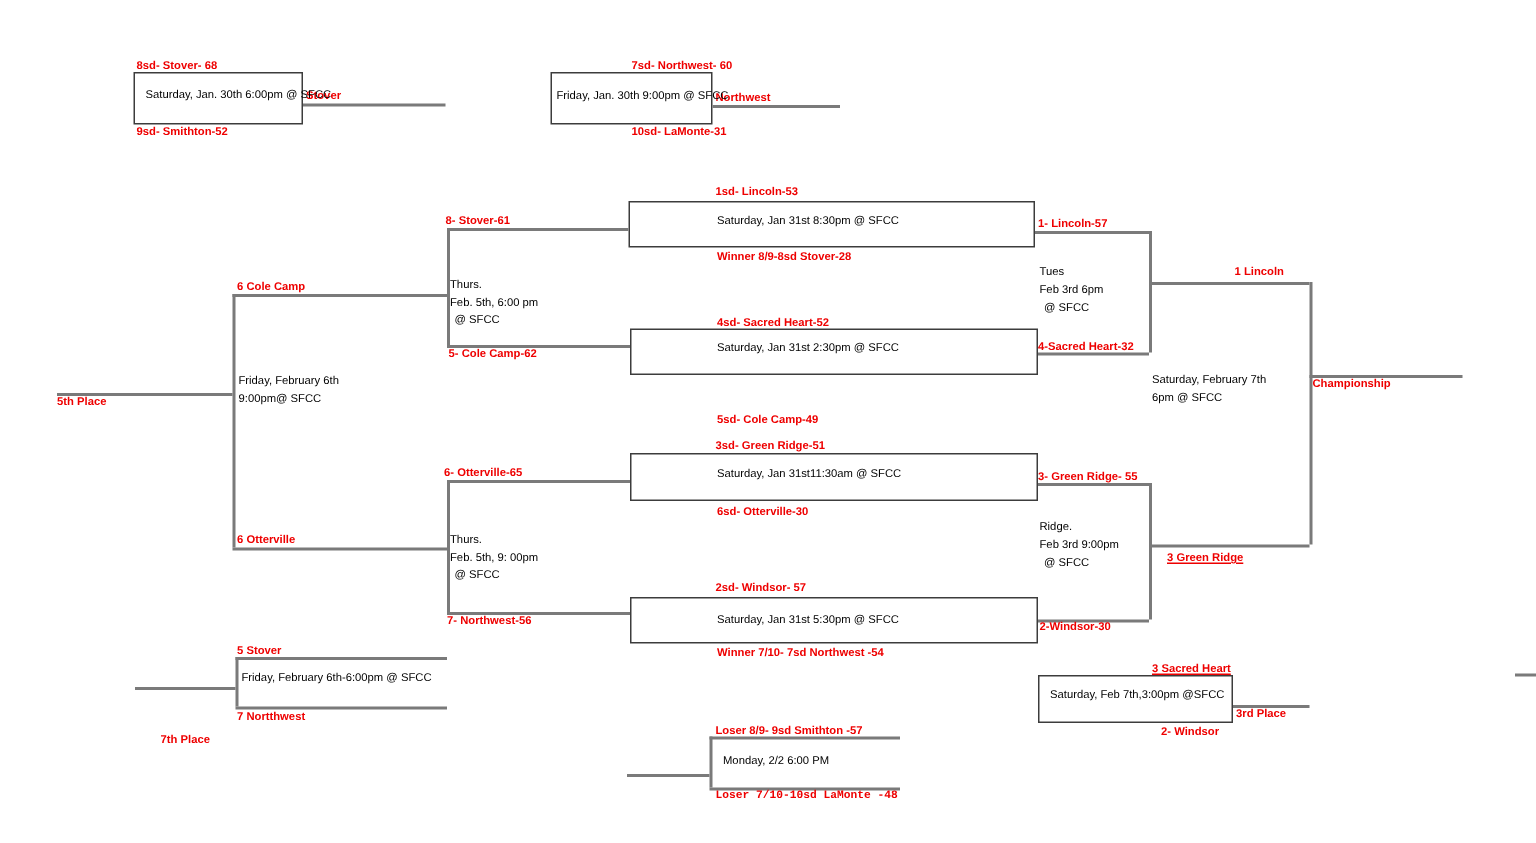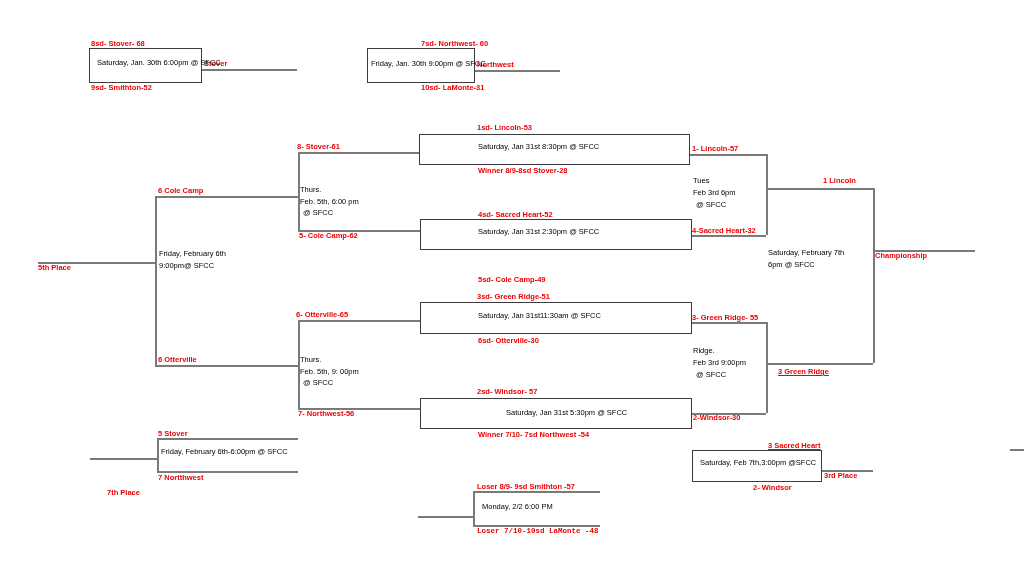--- a/index.html
+++ b/index.html
@@ -93,21 +93,21 @@
     <div class="lbl red" style="left: 477px; top: 124px; color: rgb(238, 0, 0);">1sd- Lincoln-53</div>
     <div class="lbl" style="left: 478px; top: 143px;">Saturday, Jan 31st 8:30pm @ SFCC</div>
     <div class="lbl red" style="left: 478px; top: 167px; color: rgb(238, 0, 0);">Winner 8/9-8sd Stover-28</div>
     <div class="lbl red" style="left: 478px; top: 211px; color: rgb(238, 0, 0);">4sd- Sacred Heart-52</div>
     <div class="lbl" style="left: 478px; top: 228px;">Saturday, Jan 31st 2:30pm @ SFCC</div>
     <div class="lbl red" style="left: 478px; top: 253px; color: rgb(238, 0, 0); margin-top: 23px;">5sd- Cole Camp-49</div>
     <div class="lbl red" style="left: 477px; top: 293px; color: rgb(238, 0, 0);">3sd- Green Ridge-51</div>
     <div class="lbl" style="left: 478px; top: 312px;">Saturday, Jan 31st11:30am @ SFCC</div>
     <div class="lbl red" style="left: 478px; top: 337px; color: rgb(238, 0, 0);">6sd- Otterville-30</div>
     <div class="lbl red" style="left: 477px; top: 388px; color: rgb(238, 0, 0);">2sd- Windsor- 57</div>
-    <div class="lbl" style="left: 478px; top: 409px; margin-left: 28px;">Saturday, Jan 31st 5:30pm @ SFCC</div>
+    <div class="lbl" style="left: 478px; top: 409px;">Saturday, Jan 31st 5:30pm @ SFCC</div>
     <div class="lbl red" style="left: 478px; top: 431px; color: rgb(238, 0, 0);">Winner 7/10- 7sd Northwest -54</div>
     <div class="lbl red" style="left: 692px; top: 145px; color: rgb(238, 0, 0);">1- Lincoln-57</div>
     <div class="lbl" style="left: 693px; top: 177px;">Tues</div>
     <div class="lbl" style="left: 693px; top: 189px;">Feb 3rd 6pm</div>
     <div class="lbl" style="left: 696px; top: 201px;">@ SFCC</div>
     <div class="lbl red" style="left: 692px; top: 227px; color: rgb(238, 0, 0);">4-Sacred Heart-32</div>
     <div class="lbl red" style="left: 823px; top: 177px; color: rgb(238, 0, 0);">1 Lincoln</div>
     <div class="lbl red" style="left: 692px; top: 314px; color: rgb(238, 0, 0);">3- Green Ridge- 55</div>
     <div class="lbl" style="left: 693px; top: 347px;">Ridge.</div>
     <div class="lbl" style="left: 693px; top: 359px;">Feb 3rd 9:00pm</div>
@@ -131,18 +131,18 @@
     <div class="lbl red" style="left: 158px; top: 356px; color: rgb(238, 0, 0);">6 Otterville</div>
     <div class="lbl" style="left: 159px; top: 250px;">Friday, February 6th</div>
     <div class="lbl" style="left: 159px; top: 262px;">9:00pm@ SFCC</div>
     <div class="lbl red" style="left: 38px; top: 264px; color: rgb(238, 0, 0);">5th Place</div>
     <div class="lbl red" style="left: 158px; top: 430px; color: rgb(238, 0, 0);">5 Stover</div>
     <div class="lbl" style="left: 161px; top: 448px;">Friday, February 6th-6:00pm @ SFCC</div>
     <div class="lbl red" style="left: 158px; top: 474px; color: rgb(238, 0, 0);">7 Nortthwest</div>
     <div class="lbl red" style="left: 107px; top: 461px; color: rgb(238, 0, 0); margin-top: 28px;">7th Place</div>
     <div class="lbl red" style="left: 768px; top: 442px; color: rgb(238, 0, 0); text-decoration: underline;">3 Sacred Heart</div>
     <div class="lbl" style="left: 700px; top: 459px;">Saturday, Feb 7th,3:00pm @SFCC</div>
-    <div class="lbl red" style="left: 753px; top: 484px; color: rgb(238, 0, 0);">2- Windsor</div>
+    <div class="lbl red" style="left: 774px; top: 484px; color: rgb(238, 0, 0);">2- Windsor</div>
     <div class="lbl red" style="left: 824px; top: 472px; color: rgb(238, 0, 0);">3rd Place</div>
     <div class="lbl red" style="left: 477px; top: 483px; color: rgb(238, 0, 0);">Loser 8/9- 9sd Smithton -57</div>
     <div class="lbl" style="left: 482px; top: 503px;">Monday, 2/2 6:00 PM</div>
     <div class="lbl red" style="left: 477px; top: 527px; color: rgb(238, 0, 0); font-family: Liberation Mono, monospace;">Loser 7/10-10sd LaMonte -48</div>
   </div>
 
 </body></html>

